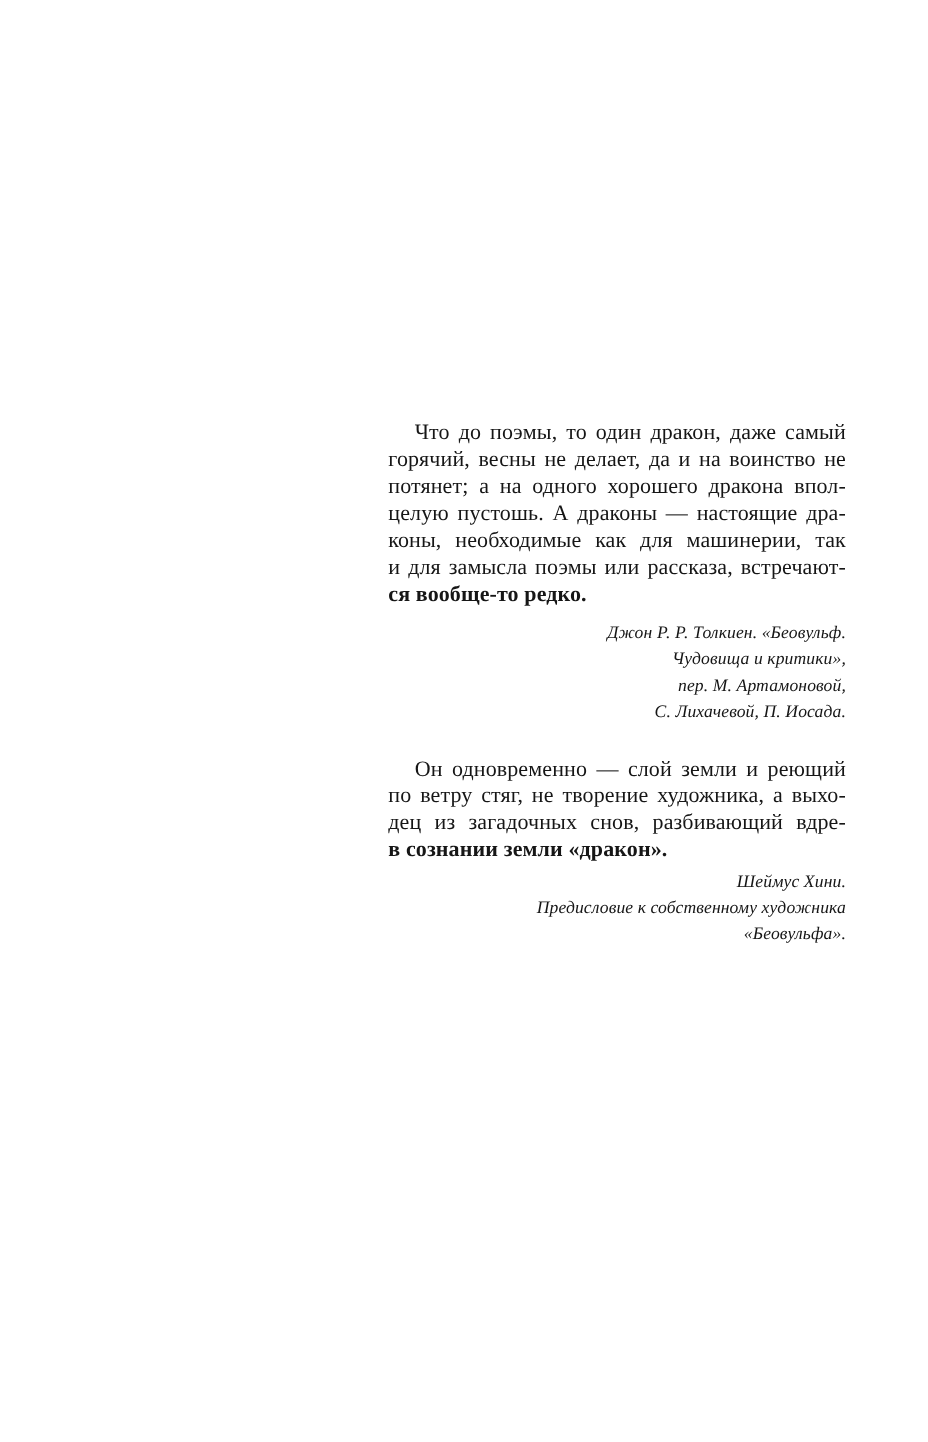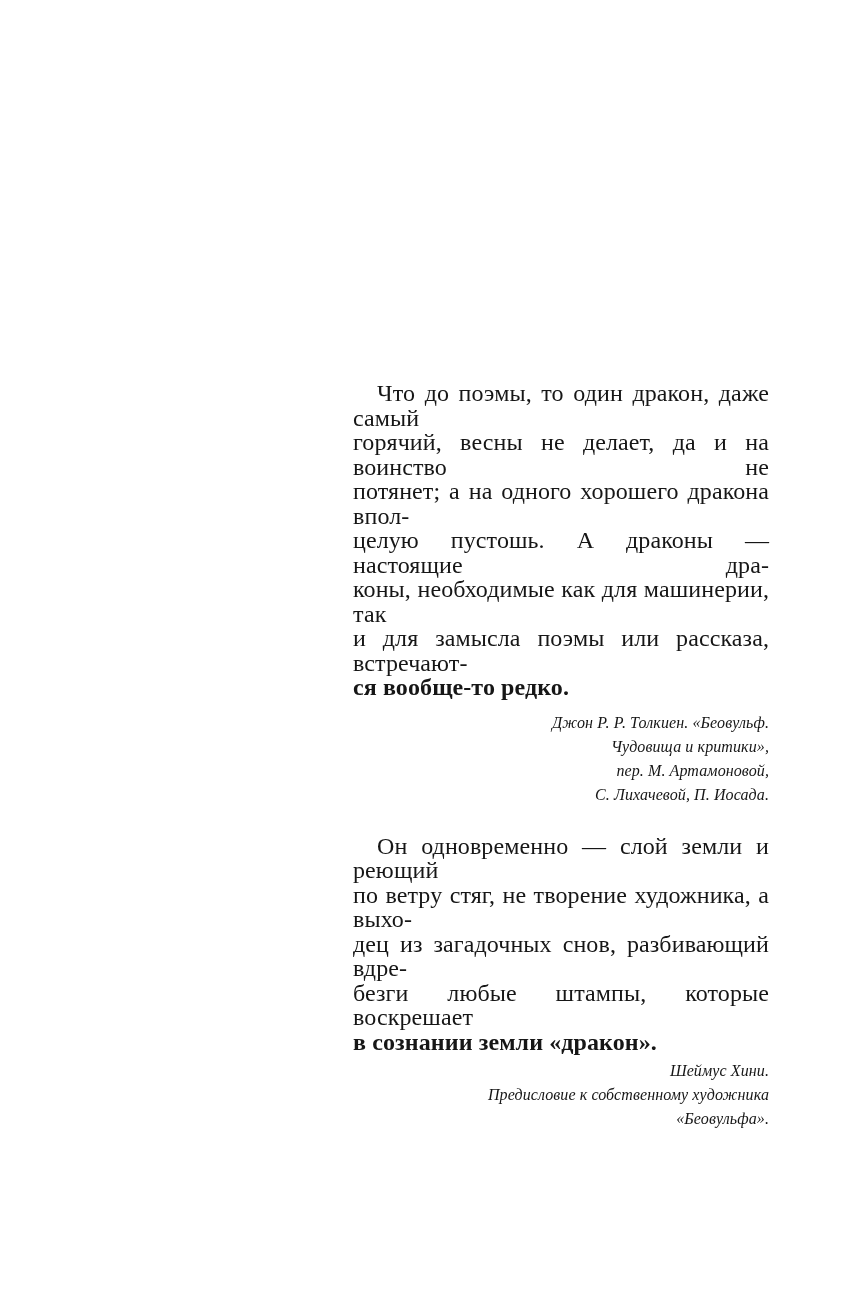--- a/index.html
+++ b/index.html
@@ -16,21 +16,21 @@
     font-family: "Liberation Serif", "DejaVu Serif", serif;
     color: #161616;
   }
   .text-col {
     position: absolute;
     left: 353px;
     top: 381px;
     width: 416px;
   }
   .quote {
-    font-size: 24px;
+    font-size: 20px;
     line-height: 24.5px;
     letter-spacing: 0.1px;
   }
   .quote .jline {
     text-align: justify;
     text-align-last: justify;
   }
   .quote .jline.last {
     text-align-last: left;
     font-weight: bold;
@@ -69,21 +69,20 @@
       <div>Джон Р. Р. Толкиен. «Беовульф.</div>
       <div>Чудовища и критики»,</div>
       <div>пер. М. Артамоновой,</div>
       <div>С. Лихачевой, П. Иосада.</div>
     </div>
 
     <div class="quote quote-2">
       <div class="jline indent">Он одновременно — слой земли и реющий</div>
       <div class="jline">по ветру стяг, не творение художника, а выхо-</div>
       <div class="jline">дец из загадочных снов, разбивающий вдре-</div>
-      <div class="jline">безги любые штампы, которые воскрешает</div>
       <div class="jline last">в сознании земли «дракон».</div>
     </div>
 
     <div class="attribution attribution-2">
       <div>Шеймус Хини.</div>
       <div>Предисловие к собственному художника</div>
       <div>«Беовульфа».</div>
     </div>
 
   </div>

